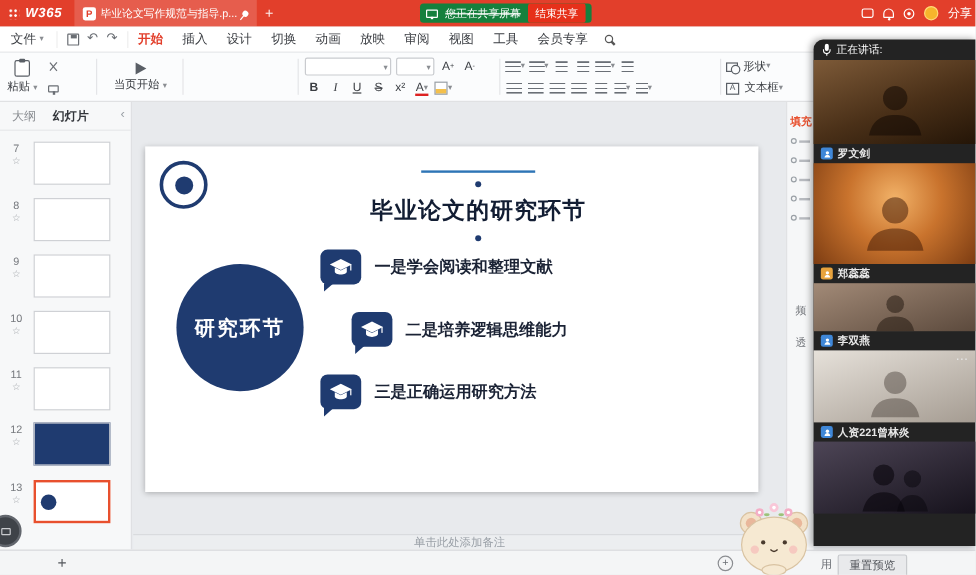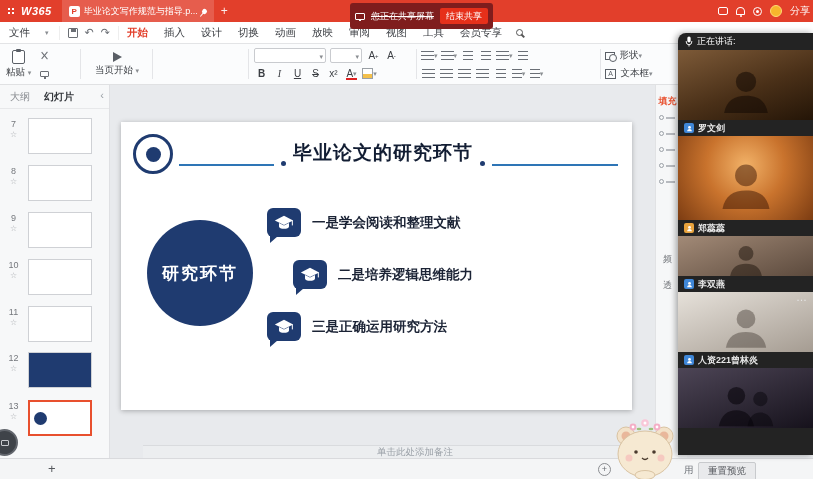--- a/index.html
+++ b/index.html
@@ -10,37 +10,37 @@
   
   .titlebar{position:absolute;top:0;left:0;width:813px;height:22px;background:#e23f2b;display:flex;align-items:center;color:#fff;z-index:10;}
   .app-grid{width:9px;height:9px;margin:0 5px 0 7px;background-image:radial-gradient(#fff 1px,transparent 1.2px);background-size:4px 4px;flex:none;}
   .logo{font-size:11px;font-weight:bold;font-style:italic;letter-spacing:.5px;flex:none;}
   .doc-tab{margin-left:10px;height:22px;background:rgba(255,255,255,.16);display:flex;align-items:center;gap:4px;padding:0 7px;max-width:168px;flex:none;}
   .p-badge{width:11px;height:11px;background:#fff;color:#e23f2b;font-size:8px;font-weight:bold;border-radius:2px;display:flex;align-items:center;justify-content:center;flex:none;}
   .doc-tab .t{font-size:9px;white-space:nowrap;overflow:hidden;text-overflow:ellipsis;}
   .i-pin{width:5px;height:5px;background:#fff;border-radius:50%;position:relative;transform:rotate(40deg);flex:none;}
   .i-pin::after{content:"";position:absolute;top:4px;left:1.5px;width:1.5px;height:5px;background:#fff;}
   .tab-plus{margin-left:7px;font-size:12px;opacity:.9;}
-  .share-pill{position:absolute;left:350px;top:3px;height:26px;background:#7f1d1d;border-radius:3px;display:flex;align-items:center;gap:6px;padding:0 5px;}
+  .share-pill{position:absolute;left:350px;top:3px;height:16px;background:#15803d;border-radius:3px;display:flex;align-items:center;gap:6px;padding:0 5px;}
   .i-monitor{width:10px;height:7px;border:1px solid #fff;border-radius:1px;position:relative;flex:none;}
   .i-monitor::after{content:"";position:absolute;left:3px;bottom:-2px;width:2px;height:2px;background:#fff;}
   .share-pill .s{font-size:9px;}
   .stop-share{background:#e6301a;border-radius:2px;font-size:9px;padding:1.5px 6px;color:#fff;}
   .tb-right{position:absolute;right:3px;top:0;height:22px;display:flex;align-items:center;gap:8px;}
   .i-gear{width:9px;height:9px;border:1.2px solid #fff;border-radius:50%;position:relative;}
   .i-gear::after{content:"";position:absolute;left:2px;top:2px;width:3px;height:3px;border-radius:50%;background:#fff;}
   .i-chat{width:10px;height:8px;border:1.2px solid #fff;border-radius:2px;}
   .i-bell{width:9px;height:8px;border:1.2px solid #fff;border-radius:5px 5px 1px 1px;position:relative;}
   .i-bell::after{content:"";position:absolute;left:2.5px;bottom:-2.5px;width:2px;height:2px;border-radius:50%;background:#fff;}
   .vip-dot{width:12px;height:12px;border-radius:50%;background:#f7b52c;border:1px solid #ffd977;}
   .share-word{font-size:10px;}
 
   
   .menubar{position:absolute;top:22px;left:0;width:813px;height:22px;background:#fff;border-bottom:1px solid #e3e4e6;display:flex;align-items:center;font-size:10.5px;color:#3a3d42;}
-  .m-file{padding:0 10px 0 9px;display:flex;align-items:center;gap:15px;}
+  .m-file{padding:0 10px 0 9px;display:flex;align-items:center;gap:3px;}
   .dd{font-size:7px;color:#8a8d92;line-height:1;}
   .qicons{display:flex;align-items:center;gap:7px;padding:0 8px;border-left:1px solid #eee;border-right:1px solid #eee;height:14px;}
   .i-save{width:10px;height:10px;border:1px solid #6a6e74;border-radius:1px;position:relative;}
   .i-save::after{content:"";position:absolute;top:0;left:2px;width:5px;height:3px;background:#6a6e74;}
   .qarrow{font-size:11px;color:#6a6e74;line-height:1;}
   .mtab{padding:0 8px;height:22px;display:flex;align-items:center;}
   .mtab.active{color:#e23f2b;font-weight:bold;}
   .i-search{width:7px;height:7px;border:1.4px solid #555;border-radius:50%;position:relative;margin-left:6px;}
   .i-search::after{content:"";position:absolute;width:4px;height:1.5px;background:#555;transform:rotate(45deg);right:-3.5px;bottom:-1px;}
 
@@ -103,34 +103,34 @@
   .m-w2{height:2px;background:rgba(255,255,255,.45);margin:0 18px;}
   .t13{display:flex;align-items:center;gap:4px;padding:0 4px;}
   .t13 .c{width:13px;height:13px;border-radius:50%;background:#1f3b70;flex:none;}
   .t13 .col{flex:1;}
 
   
   .canvas{position:absolute;left:111px;top:85px;width:544px;height:360px;background:#e8eaed;}
   .slide{position:absolute;left:10px;top:37px;width:511px;height:288px;background:#fff;box-shadow:0 1px 5px rgba(0,0,0,.28);}
   .uni-logo{position:absolute;left:12px;top:12px;width:40px;height:40px;border:3px solid #1f3b70;border-radius:50%;background:#fff;display:flex;align-items:center;justify-content:center;}
   .uni-logo .core{width:15px;height:15px;border-radius:50%;background:#1f3b70;}
-  .title-row{position:absolute;left:58px;right:14px;top:20px;height:24px;display:flex;align-items:flex-end;gap:7px;}
+  .title-row{position:absolute;left:58px;right:14px;top:20px;height:24px;display:flex;align-items:center;gap:7px;flex-direction:column;}
   .hline{height:2px;background:#2e75b6;}
   .hl-l{width:95px;flex:none;} .hl-r{flex:1;}
   .hdot{width:5px;height:5px;border-radius:50%;background:#1f3b70;flex:none;}
   .s-title{font-size:19px;font-weight:bold;color:#121d33;letter-spacing:1px;white-space:nowrap;}
   .hub{position:absolute;left:26px;top:98px;width:106px;height:106px;border-radius:50%;background:#1f3b70;color:#fff;display:flex;align-items:center;justify-content:center;font-size:17px;font-weight:bold;letter-spacing:2px;}
   .point{position:absolute;display:flex;align-items:center;gap:11px;}
   .pt1{left:146px;top:86px;} .pt2{left:172px;top:138px;} .pt3{left:146px;top:190px;}
   .pt-icon{position:relative;width:34px;height:29px;background:#1f3b70;border-radius:6px;display:flex;align-items:center;justify-content:center;flex:none;}
   .pt-icon::after{content:"";position:absolute;left:3px;bottom:-6px;width:0;height:0;border-top:7px solid #1f3b70;border-right:8px solid transparent;}
   .pt-text{font-size:13.5px;font-weight:bold;color:#1b2335;white-space:nowrap;}
 
   
-  .notesbar{position:absolute;left:111px;top:445px;width:544px;height:13px;background:#eceef0;border-top:1px solid #d9dbde;display:flex;align-items:center;justify-content:center;font-size:9.5px;color:#9aa0a7;margin-left:32px;}
+  .notesbar{position:absolute;left:111px;top:445px;width:544px;height:13px;background:#eceef0;border-top:1px solid #d9dbde;display:flex;align-items:center;justify-content:center;font-size:9.5px;color:#9aa0a7;}
   .statusbar{position:absolute;left:0;top:458px;width:813px;height:21px;background:#f4f5f6;border-top:1px solid #d9dadd;}
   .add-slide{position:absolute;left:48px;top:2px;font-size:13px;color:#54575c;}
   .zoom-btn{position:absolute;left:598px;top:4px;width:13px;height:13px;border:1px solid #8b8d91;border-radius:50%;display:flex;align-items:center;justify-content:center;font-size:9px;color:#6a6e74;line-height:1;}
   .frag-apply{position:absolute;left:684px;top:5px;font-size:9.5px;color:#6a6e74;}
   .reset-preview{position:absolute;left:698px;top:3px;padding:2px 9px;font-size:9.5px;color:#54575c;background:#e9eaec;border:1px solid #c8cacd;border-radius:2px;}
 
   
   .props{position:absolute;left:655px;top:85px;width:23px;height:373px;background:#f6f7f8;border-left:1px solid #e1e2e4;z-index:2;}
   .fill-label{position:absolute;top:10px;left:0;width:23px;text-align:center;font-size:9px;color:#e8502e;font-weight:bold;}
   .popt{position:absolute;left:3px;display:flex;align-items:center;gap:2px;}

